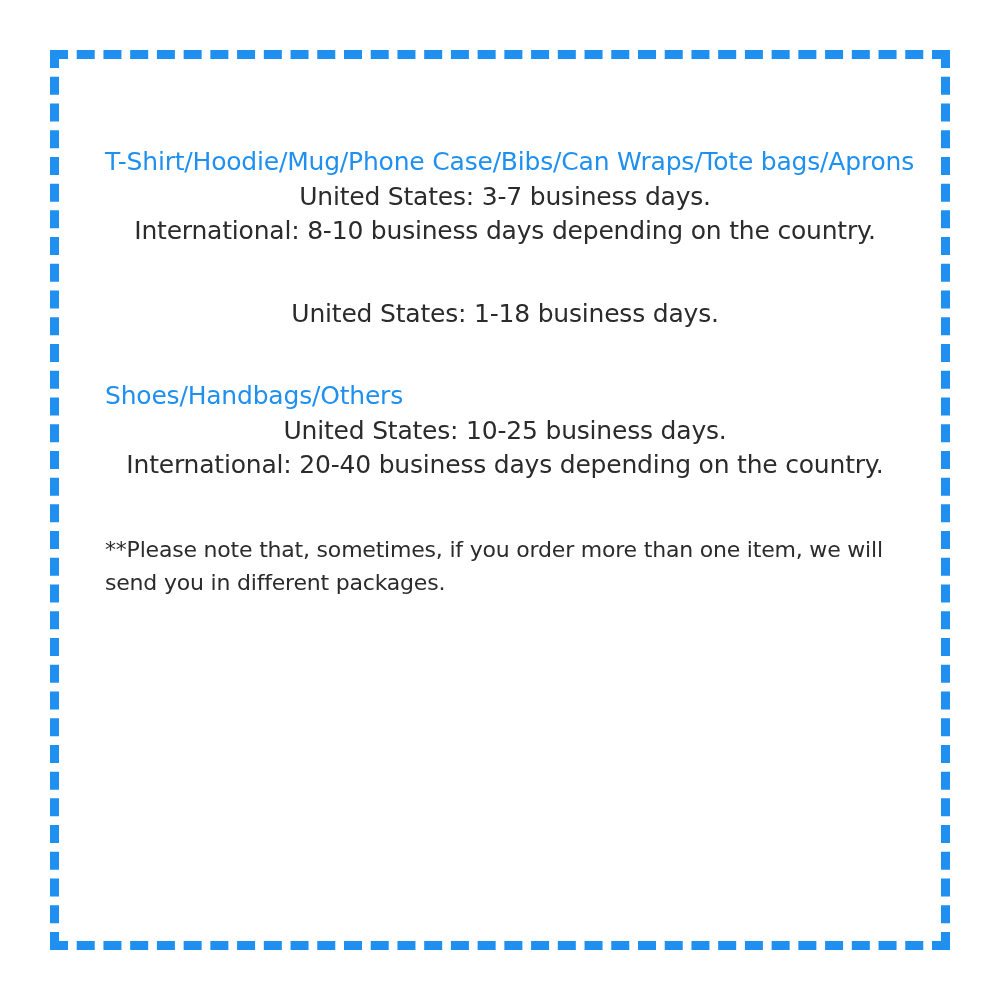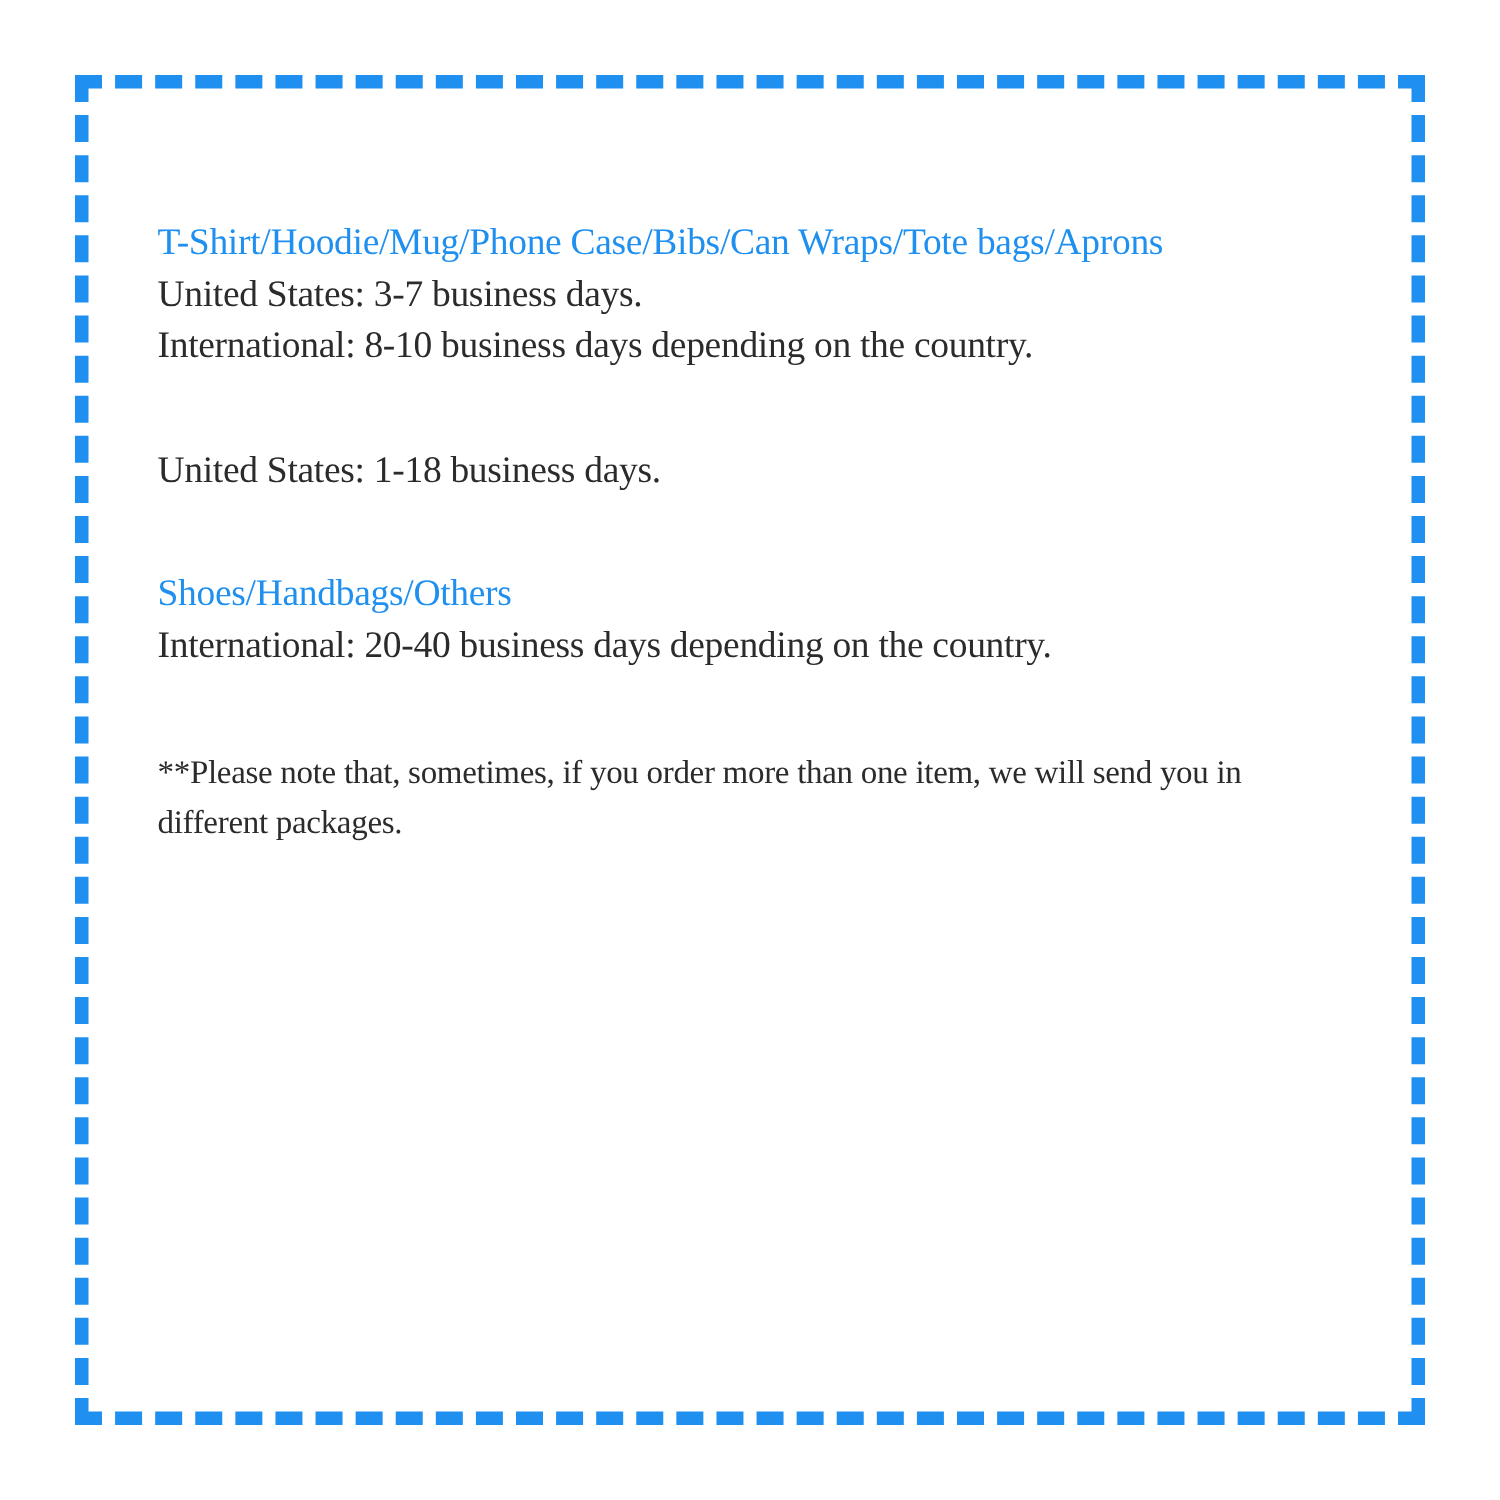--- a/index.html
+++ b/index.html
@@ -11,21 +11,20 @@
     width: 1000px;
     height: 1000px;
     font-family: "DejaVu Sans", sans-serif;
     overflow: hidden;
   }
   .page {
     position: relative;
     width: 1000px;
     height: 828px;
     background: #ffffff;
-    font-family: Liberation Serif, serif;
   }
   .dashed-frame {
     position: absolute;
     left: 50px;
     top: 50px;
     width: 900px;
     height: 900px;
     box-sizing: border-box;
     border: 9px dashed #1f90f0;
     background: #ffffff;
@@ -50,20 +49,21 @@
     white-space: nowrap;
     letter-spacing: -0.2px;
   }
   .sec-line {
     color: #2b2b2b;
     font-size: 25px;
     line-height: 1.38;
     font-weight: 400;
     letter-spacing: -0.2px;
     white-space: nowrap;
+    text-align: center;
   }
   .note {
     margin-top: 50px;
     color: #2b2b2b;
     font-size: 22px;
     line-height: 1.52;
     letter-spacing: -0.2px;
     width: 790px;
   }
 </style>
@@ -80,19 +80,20 @@
       <div class="sec-line">United States: 3-7 business days.</div>
       <div class="sec-line">International: 8-10 business days depending on the country.</div>
     </div>
 
     <div class="section">
       <div class="sec-line">United States: 1-18 business days.</div>
     </div>
 
     <div class="section">
       <div class="sec-heading">Shoes/Handbags/Others</div>
+      <div class="sec-line">United States: 10-25 business days.</div>
       <div class="sec-line">International: 20-40 business days depending on the country.</div>
     </div>
 
     <div class="note">**Please note that, sometimes, if you order more than one item, we will send you in different packages.</div>
 
   </div>
 </div>
 
 </body></html>

